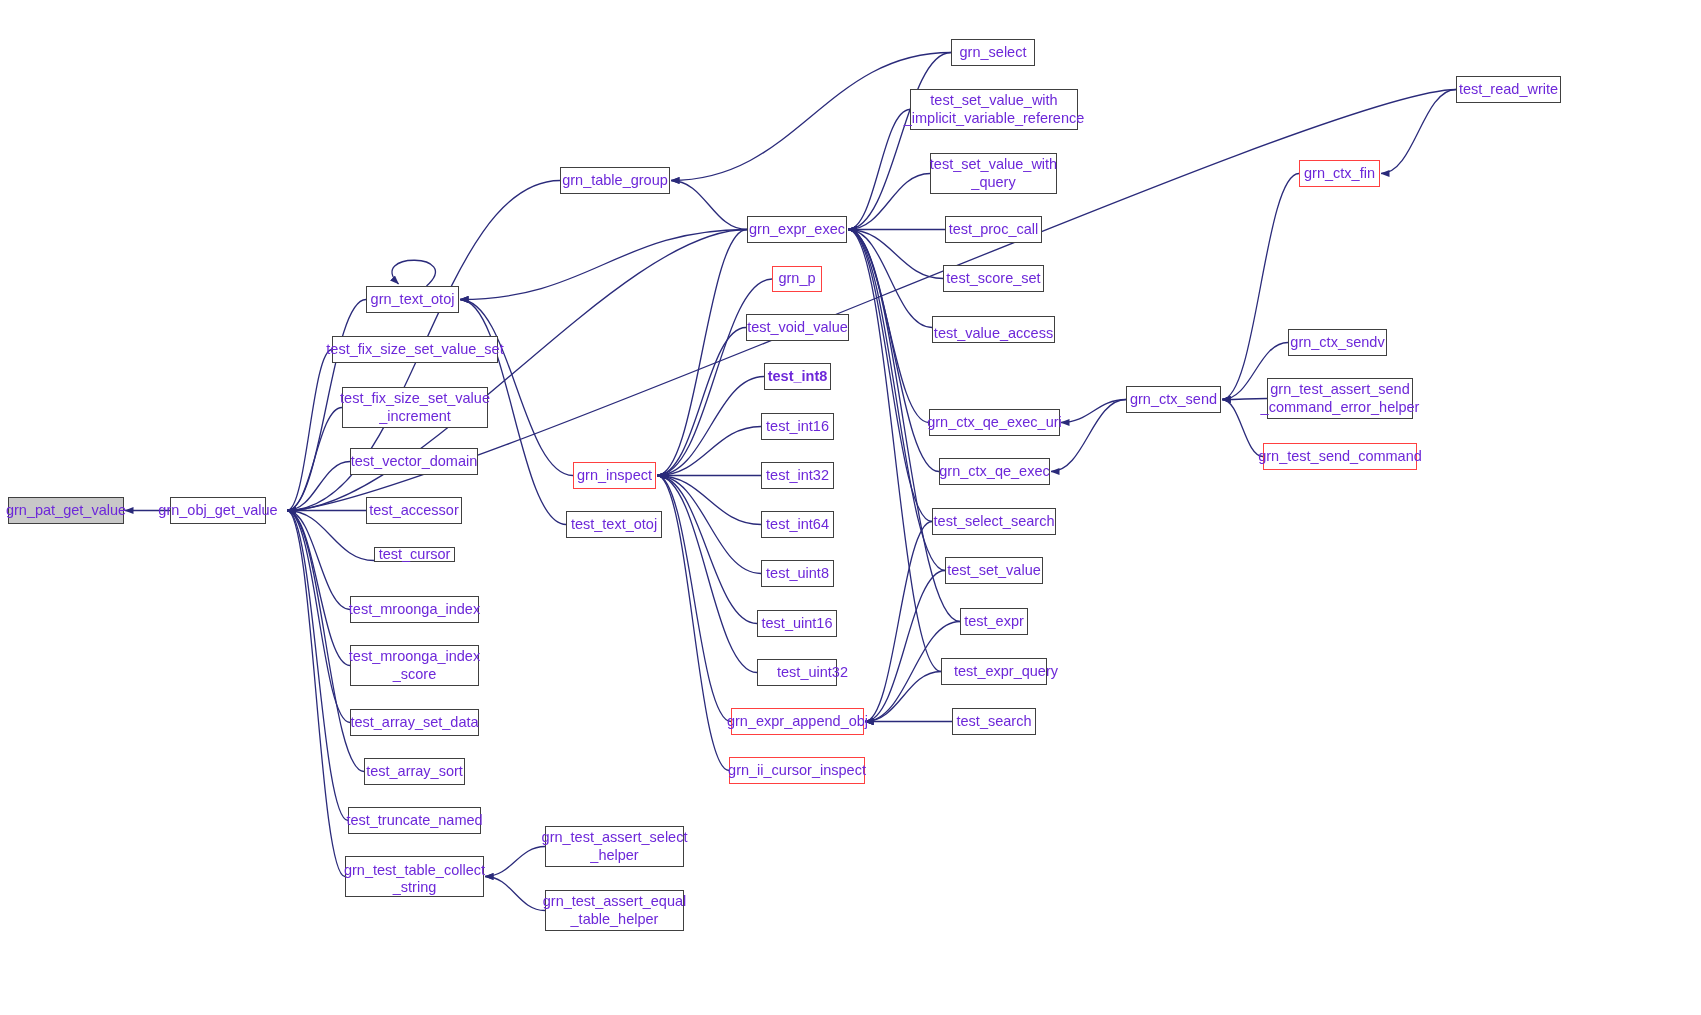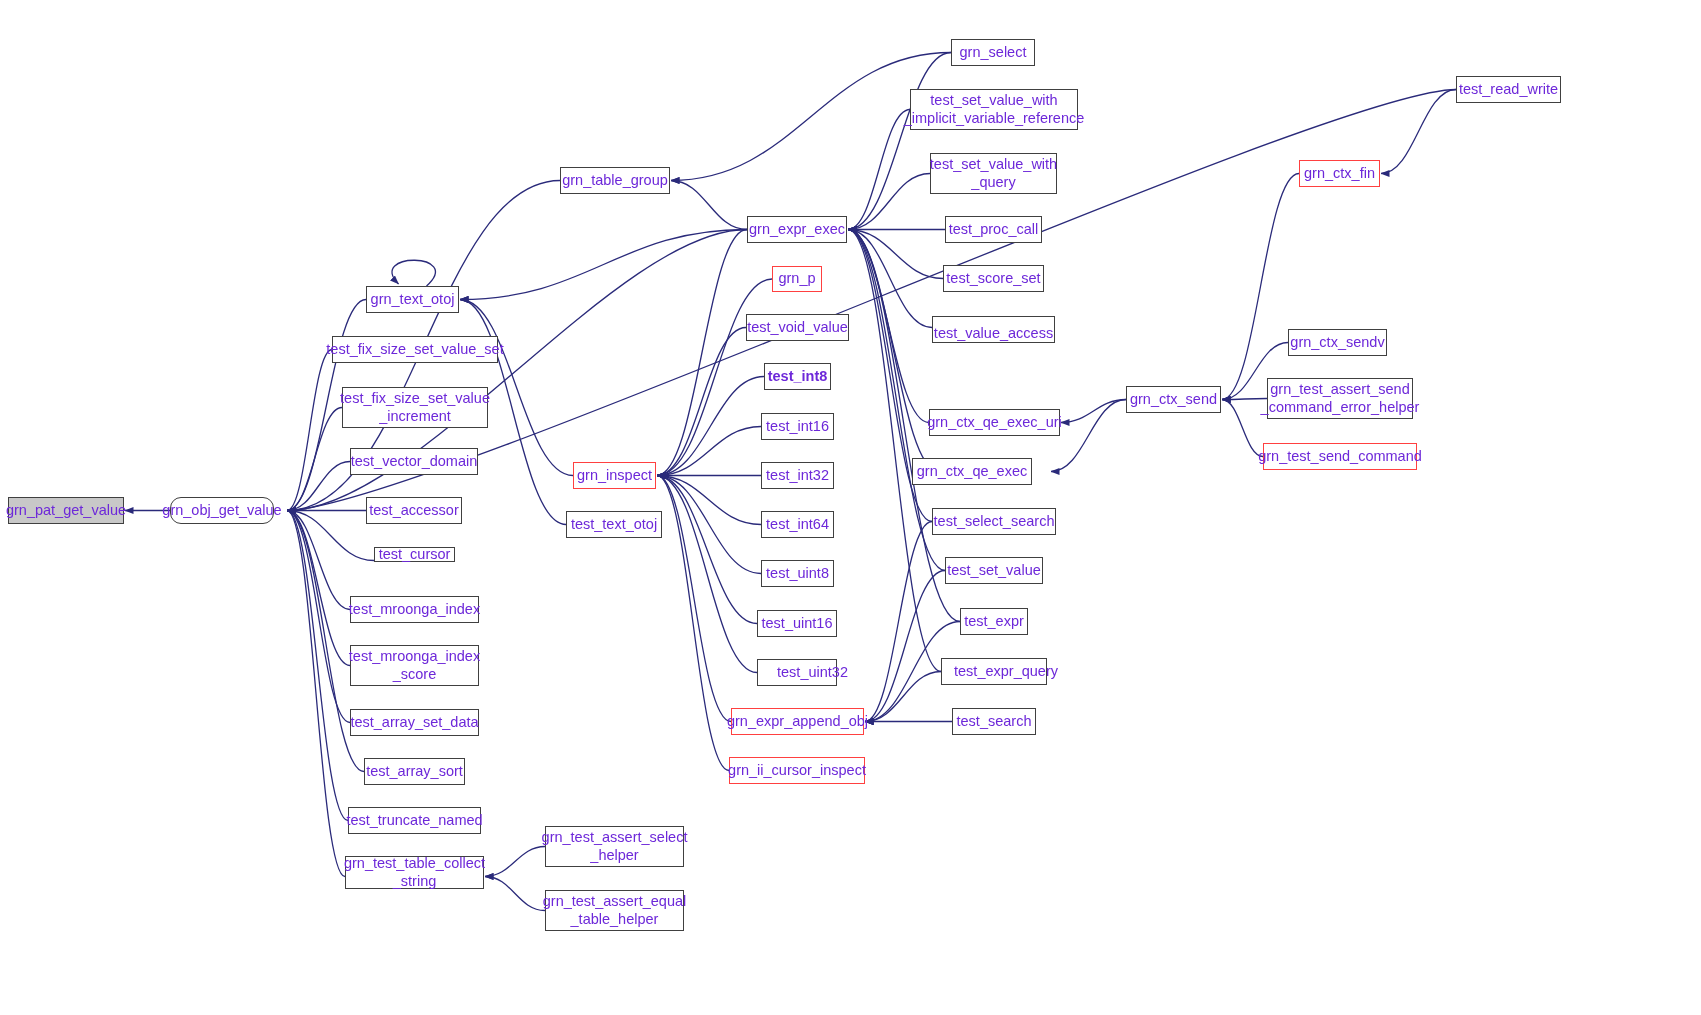--- a/index.html
+++ b/index.html
@@ -106,35 +106,35 @@
         <path d="M1126,399.5 C1092.25,399.5 1084.75,471.5 1051,471.5"></path>
         <path d="M1288,342.5 C1258.3,342.5 1251.7,399.5 1222,399.5"></path>
         <path d="M1267,398.5 C1246.75,398.5 1242.25,399.5 1222,399.5"></path>
         <path d="M1263,456.5 C1244.55,456.5 1240.45,399.5 1222,399.5"></path>
         <path d="M1299,173.5 C1264.35,173.5 1256.65,399.5 1222,399.5"></path>
         <path d="M1456,89.5 C1422.25,89.5 1414.75,173.5 1381,173.5"></path>
         <path d="M1456,89.5 C1326,89.5 417,510.5 287,510.5"></path>
       </g>
   </svg>
 <div class="node root" style="left: 8px; top: 497px; width: 116px; height: 27px;"><span>grn_pat_get_value</span></div>
-    <div class="node" style="left: 170px; top: 497px; width: 104px; height: 27px; border-radius: 11px;"><span>grn_obj_get_value</span></div>
+    <div class="node" style="left: 170px; top: 497px; width: 96px; height: 27px;"><span>grn_obj_get_value</span></div>
     <div class="node" style="left: 366px; top: 286px; width: 93px; height: 27px;"><span>grn_text_otoj</span></div>
     <div class="node" style="left: 332px; top: 336px; width: 166px; height: 27px;"><span>test_fix_size_set_value_set</span></div>
     <div class="node" style="left: 342px; top: 387px; width: 146px; height: 41px;"><span>test_fix_size_set_value
 _increment</span></div>
     <div class="node" style="left: 350px; top: 448px; width: 128px; height: 27px;"><span>test_vector_domain</span></div>
     <div class="node" style="left: 366px; top: 497px; width: 96px; height: 27px;"><span>test_accessor</span></div>
     <div class="node" style="left: 374px; top: 547px; width: 81px; height: 15px;"><span>test_cursor</span></div>
     <div class="node" style="left: 350px; top: 596px; width: 129px; height: 27px;"><span>test_mroonga_index</span></div>
     <div class="node" style="left: 350px; top: 645px; width: 129px; height: 41px;"><span>test_mroonga_index
 _score</span></div>
     <div class="node" style="left: 350px; top: 709px; width: 129px; height: 27px;"><span>test_array_set_data</span></div>
     <div class="node" style="left: 364px; top: 758px; width: 101px; height: 27px;"><span>test_array_sort</span></div>
     <div class="node" style="left: 348px; top: 807px; width: 133px; height: 27px;"><span>test_truncate_named</span></div>
-    <div class="node" style="left: 345px; top: 856px; width: 139px; height: 33px;"><span>grn_test_table_collect
+    <div class="node" style="left: 345px; top: 856px; width: 139px; height: 41px; align-items: flex-end;"><span>grn_test_table_collect
 _string</span></div>
     <div class="node" style="left: 566px; top: 511px; width: 96px; height: 27px;"><span>test_text_otoj</span></div>
     <div class="node" style="left: 545px; top: 826px; width: 139px; height: 41px;"><span>grn_test_assert_select
 _helper</span></div>
     <div class="node" style="left: 545px; top: 890px; width: 139px; height: 41px;"><span>grn_test_assert_equal
 _table_helper</span></div>
     <div class="node red" style="left: 573px; top: 462px; width: 83px; height: 27px;"><span>grn_inspect</span></div>
     <div class="node" style="left: 560px; top: 167px; width: 110px; height: 27px;"><span>grn_table_group</span></div>
     <div class="node" style="left: 747px; top: 216px; width: 100px; height: 27px;"><span>grn_expr_exec</span></div>
     <div class="node red" style="left: 772px; top: 266px; width: 50px; height: 26px;"><span>grn_p</span></div>
@@ -150,21 +150,21 @@
     <div class="node red" style="left: 729px; top: 757px; width: 136px; height: 27px;"><span>grn_ii_cursor_inspect</span></div>
     <div class="node" style="left: 951px; top: 39px; width: 84px; height: 27px;"><span>grn_select</span></div>
     <div class="node" style="left: 910px; top: 89px; width: 168px; height: 41px;"><span>test_set_value_with
 _implicit_variable_reference</span></div>
     <div class="node" style="left: 930px; top: 153px; width: 127px; height: 41px;"><span>test_set_value_with
 _query</span></div>
     <div class="node" style="left: 945px; top: 216px; width: 97px; height: 27px;"><span>test_proc_call</span></div>
     <div class="node" style="left: 943px; top: 265px; width: 101px; height: 27px;"><span>test_score_set</span></div>
     <div class="node" style="left: 932px; top: 316px; width: 123px; height: 27px; align-items: flex-end;"><span>test_value_access</span></div>
     <div class="node" style="left: 929px; top: 409px; width: 131px; height: 27px;"><span>grn_ctx_qe_exec_uri</span></div>
-    <div class="node" style="left: 912px; top: 458px; width: 120px; height: 27px;"><span>grn_ctx_qe_exec</span></div>
+    <div class="node" style="left: 939px; top: 458px; width: 111px; height: 27px;"><span>grn_ctx_qe_exec</span></div>
     <div class="node" style="left: 932px; top: 508px; width: 124px; height: 27px;"><span>test_select_search</span></div>
     <div class="node" style="left: 945px; top: 557px; width: 98px; height: 27px;"><span>test_set_value</span></div>
     <div class="node" style="left: 960px; top: 608px; width: 68px; height: 27px;"><span>test_expr</span></div>
     <div class="node" style="left: 941px; top: 658px; width: 106px; height: 27px; padding-left: 24px;"><span>test_expr_query</span></div>
     <div class="node" style="left: 952px; top: 708px; width: 84px; height: 27px;"><span>test_search</span></div>
     <div class="node" style="left: 1126px; top: 386px; width: 95px; height: 27px;"><span>grn_ctx_send</span></div>
     <div class="node" style="left: 1288px; top: 329px; width: 99px; height: 27px;"><span>grn_ctx_sendv</span></div>
     <div class="node" style="left: 1267px; top: 378px; width: 146px; height: 41px;"><span>grn_test_assert_send
 _command_error_helper</span></div>
     <div class="node red" style="left: 1263px; top: 443px; width: 154px; height: 27px;"><span>grn_test_send_command</span></div>

